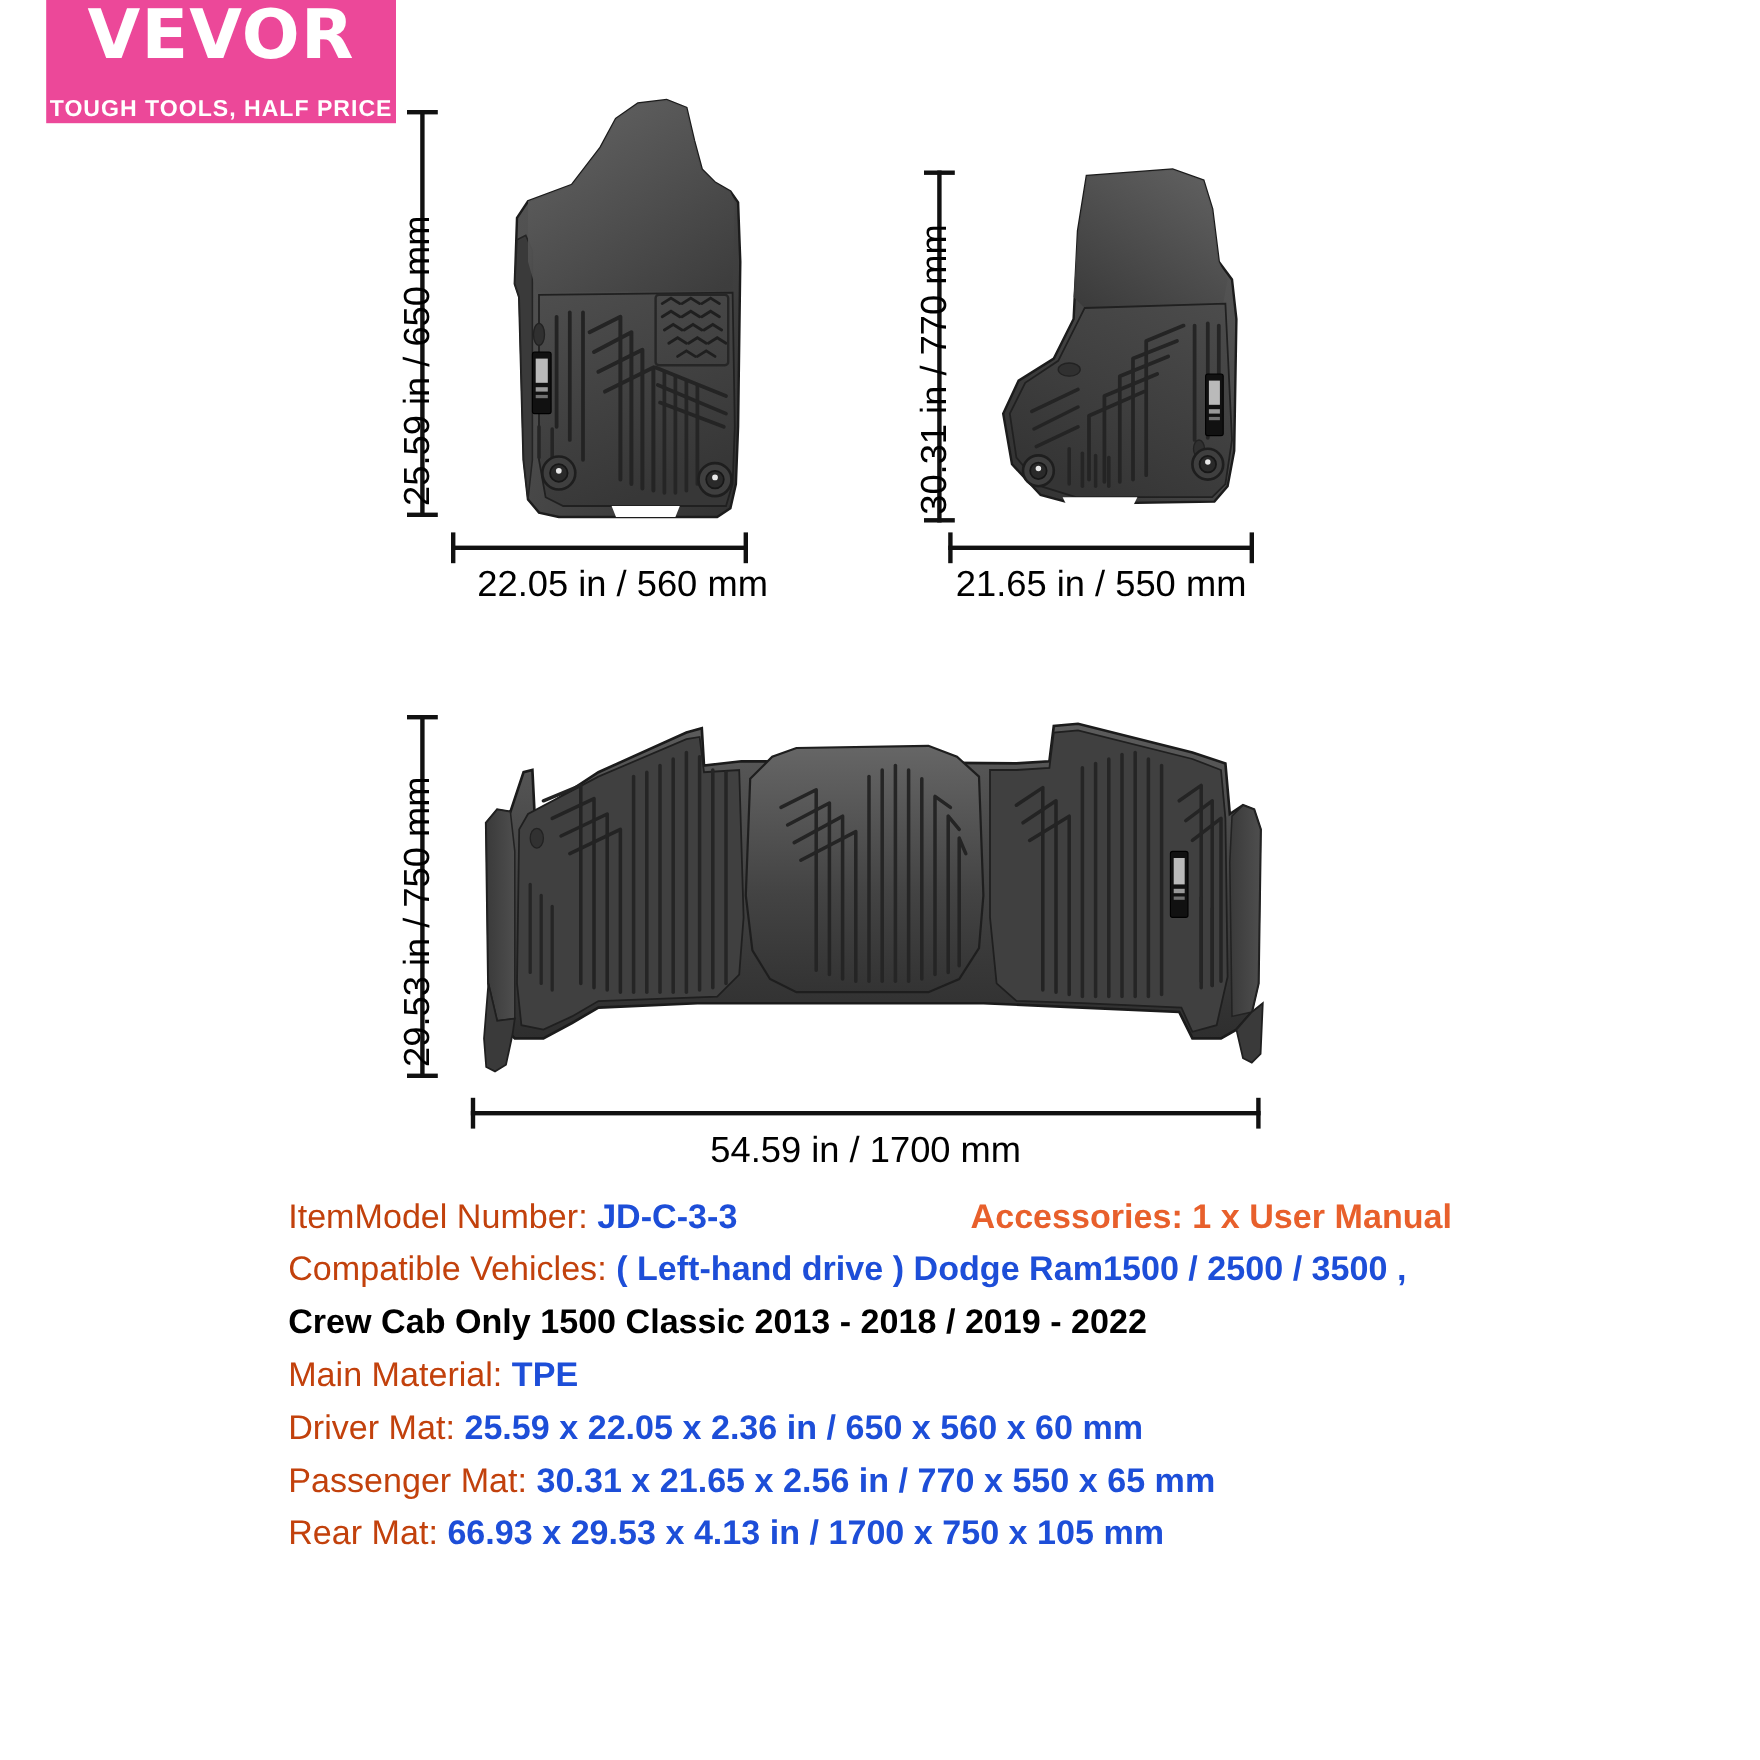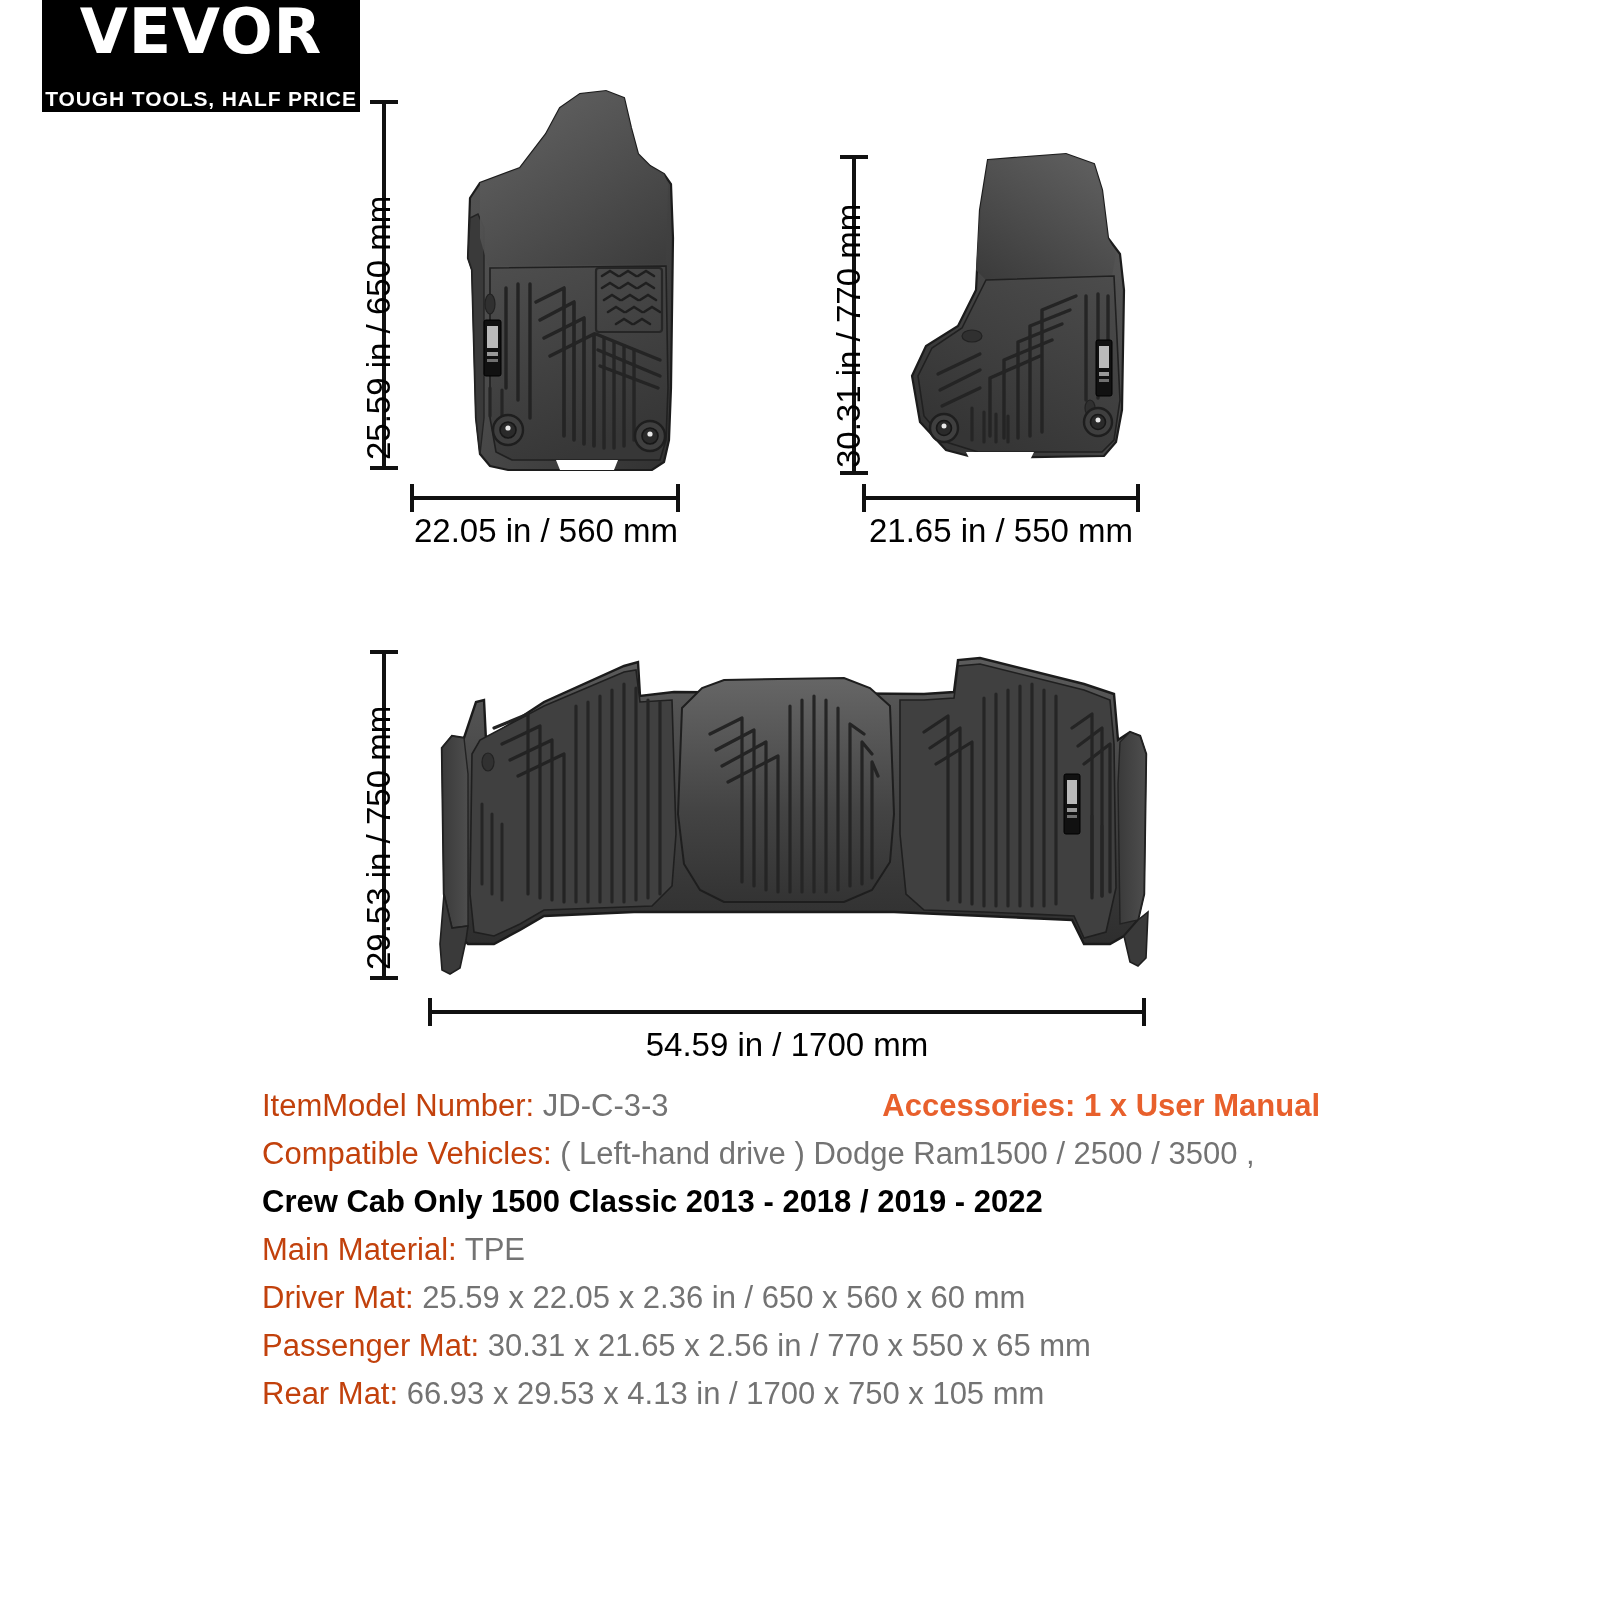--- a/index.html
+++ b/index.html
@@ -16,21 +16,21 @@
     overflow: hidden;
   }
 
   
   #brand-logo {
     position: absolute;
     left: 42px;
     top: 0px;
     width: 318px;
     height: 112px;
-    background: #000000;
+    background: #ec4899;
     display: flex;
     flex-direction: column;
     align-items: center;
     justify-content: center;
   }
   #brand-wordmark {
     color: #ffffff;
     font-size: 62px;
     font-weight: bold;
     letter-spacing: 1px;
@@ -108,21 +108,21 @@
     top: 1082px;
     width: 1320px;
   }
   .spec-row {
     font-size: 31px;
     line-height: 48px;
     color: #000000;
     white-space: nowrap;
   }
   .spec-label { color: #c2410c; font-weight: normal; }
-  .spec-value { color: #737373; font-weight: normal; }
+  .spec-value { color: #1d4ed8; font-weight: bold; }
   .spec-row.row-flex {
     display: flex;
     justify-content: space-between;
     align-items: baseline;
   }
   .accessories {
     color: #E8602C;
     font-weight: bold;
     padding-right: 262px;
     margin-left: 48px;
@@ -236,21 +236,21 @@
       </g>
 
       <path d="M128,372 L132,382 L186,382 L190,372 Z" fill="#ffffff"></path>
     </svg>
   </div>
 
   <div class="dim-v" style="left:382px; top:100px; height:370px;"></div>
   <div class="dim-label-v" style="left:360px; top:460px;">25.59 in / 650 mm</div>
 
   <div class="dim-h" style="left:410px; top:496px; width:270px;"></div>
-  <div class="dim-label-h" style="left:400px; top:512px; width:292px;text-align:center;">22.05 in  / 560 mm</div>
+  <div class="dim-label-h" style="left:420px; top:512px; width:292px;text-align:center;">22.05 in  / 560 mm</div>
 
   <div class="mat-wrap" style="left:880px; top:150px; width:248px; height:330px;">
     <svg viewBox="0 0 248 330" xmlns="http://www.w3.org/2000/svg">
       <defs>
         <linearGradient id="pmBody" x1="1" y1="0" x2="0" y2="1">
           <stop offset="0%" stop-color="#5a5a5a"></stop>
           <stop offset="50%" stop-color="#464646"></stop>
           <stop offset="100%" stop-color="#303030"></stop>
         </linearGradient>
         <linearGradient id="pmUpper" x1="0.8" y1="0" x2="0.1" y2="1">

